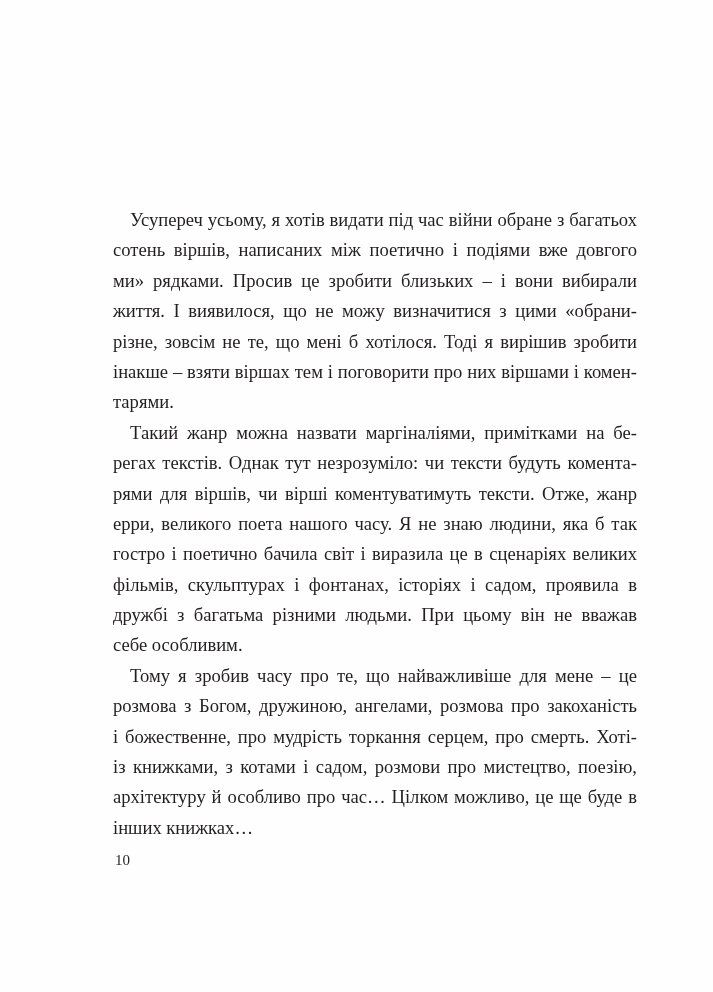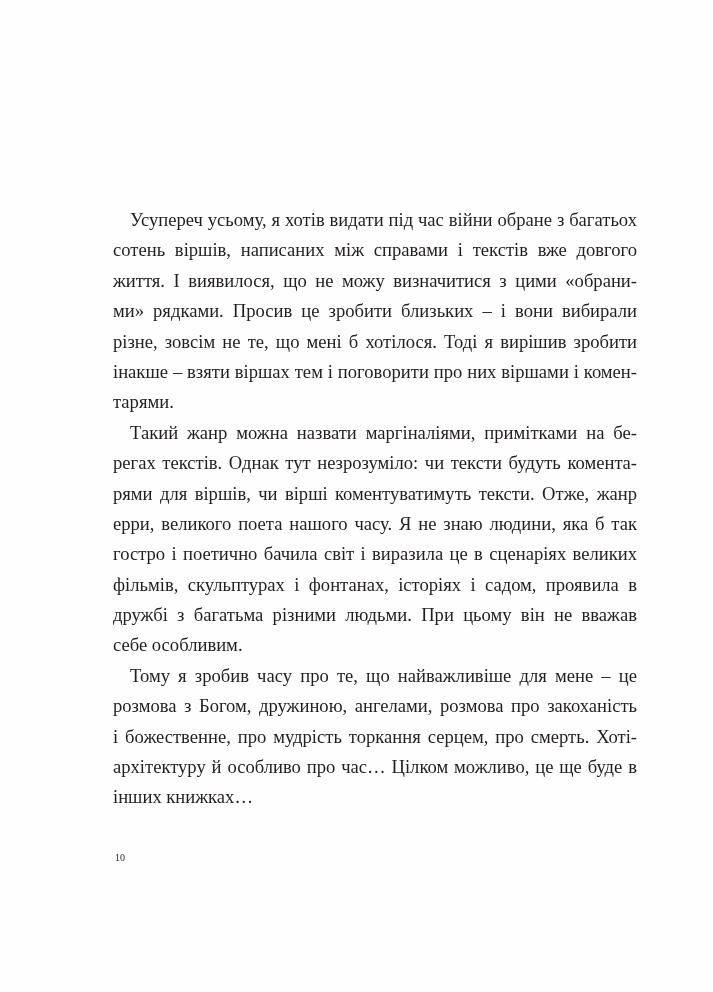--- a/index.html
+++ b/index.html
@@ -9,52 +9,53 @@
     position: absolute; left: 113px; top: 168px; width: 524px;
     font-family: "Liberation Serif", "DejaVu Serif", serif;
     font-size: 18.6px; line-height: 30.4px; color: #231f20; margin-top: 37px;
   }
   .line { display: block; white-space: nowrap; text-align: justify; text-align-last: justify; height: 30.4px; }
   .line.last { text-align-last: left; }
   .line.indent { padding-left: 17px; }
   .page-number {
     position: absolute; left: 115px; top: 852px;
     font-family: "Liberation Serif", "DejaVu Serif", serif;
-    font-size: 10px; color: #231f20;
+    font-size: 15px; color: #231f20;
   }
 </style>
 </head>
 <body>
 
 <div class="page">
   <div class="text-block">
 
     <div>
       <span class="line indent">Усупереч усьому, я хотів видати під час війни обране з багатьох</span>
-      <span class="line">сотень віршів, написаних між справами і текстів вже довгого</span>
+      <span class="line">сотень віршів, написаних між поетично і подіями вже довгого</span>
+      <span class="line">ми» рядками. Просив це зробити близьких – і вони вибирали</span>
       <span class="line">життя. І виявилося, що не можу визначитися з цими «обрани-</span>
-      <span class="line">ми» рядками. Просив це зробити близьких – і вони вибирали</span>
       <span class="line">різне, зовсім не те, що мені б хотілося. Тоді я вирішив зробити</span>
       <span class="line">інакше – взяти віршах тем і поговорити про них віршами і комен-</span>
       <span class="line last">тарями.</span>
     </div>
 
     <div>
       <span class="line indent">Такий жанр можна назвати маргіналіями, примітками на бе-</span>
       <span class="line">регах текстів. Однак тут незрозуміло: чи тексти будуть коментa-</span>
       <span class="line">рями для віршів, чи вірші коментуватимуть тексти. Отже, жанр</span>
       <span class="line">ерри, великого поета нашого часу. Я не знаю людини, яка б так</span>
       <span class="line">гостро і поетично бачила світ і виразила це в сценаріях великих</span>
       <span class="line">фільмів, скульптурах і фонтанах, історіях і садом, проявила в</span>
       <span class="line">дружбі з багатьма різними людьми. При цьому він не вважав</span>
       <span class="line last">себе особливим.</span>
     </div>
 
     <div>
       <span class="line indent">Тому я зробив часу про те, що найважливіше для мене – це</span>
       <span class="line">розмова з Богом, дружиною, ангелами, розмова про закоханість</span>
       <span class="line">і божественне, про мудрість торкання серцем, про смерть. Хоті-</span>
+      <span class="line">із книжками, з котами і садом, розмови про мистецтво, поезію,</span>
       <span class="line">архітектуру й особливо про час… Цілком можливо, це ще буде в</span>
       <span class="line last">інших книжках…</span>
     </div>
   </div>
   <div class="page-number">10</div>
 </div>
 
 </body></html>

